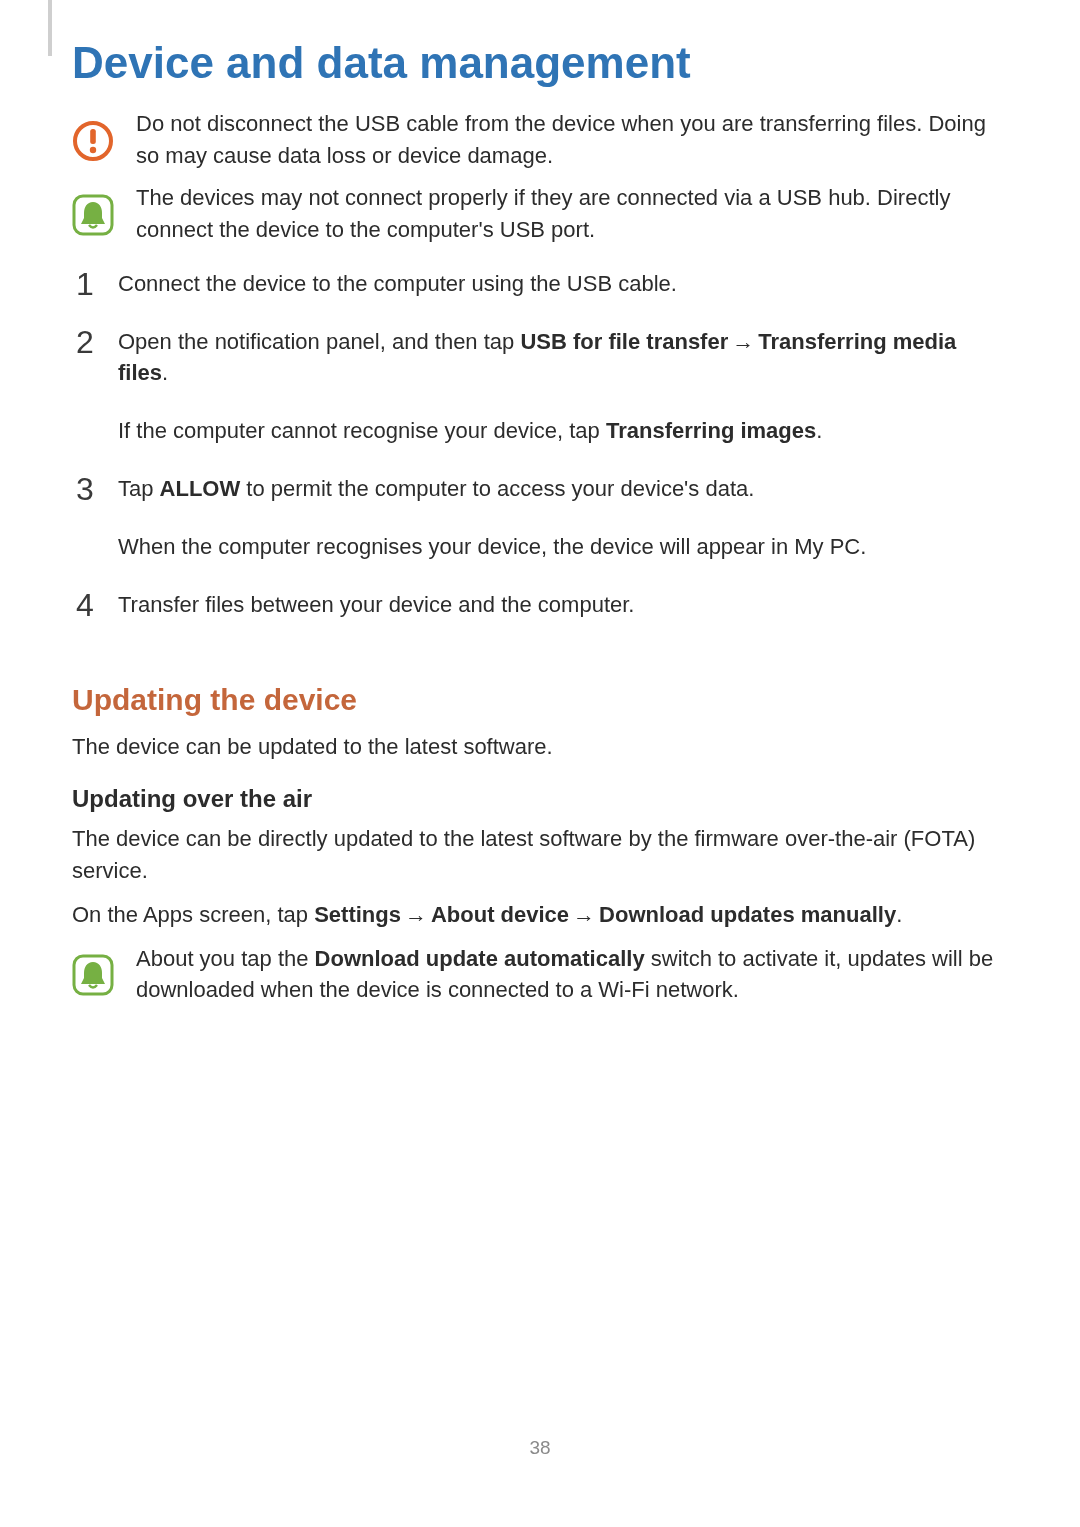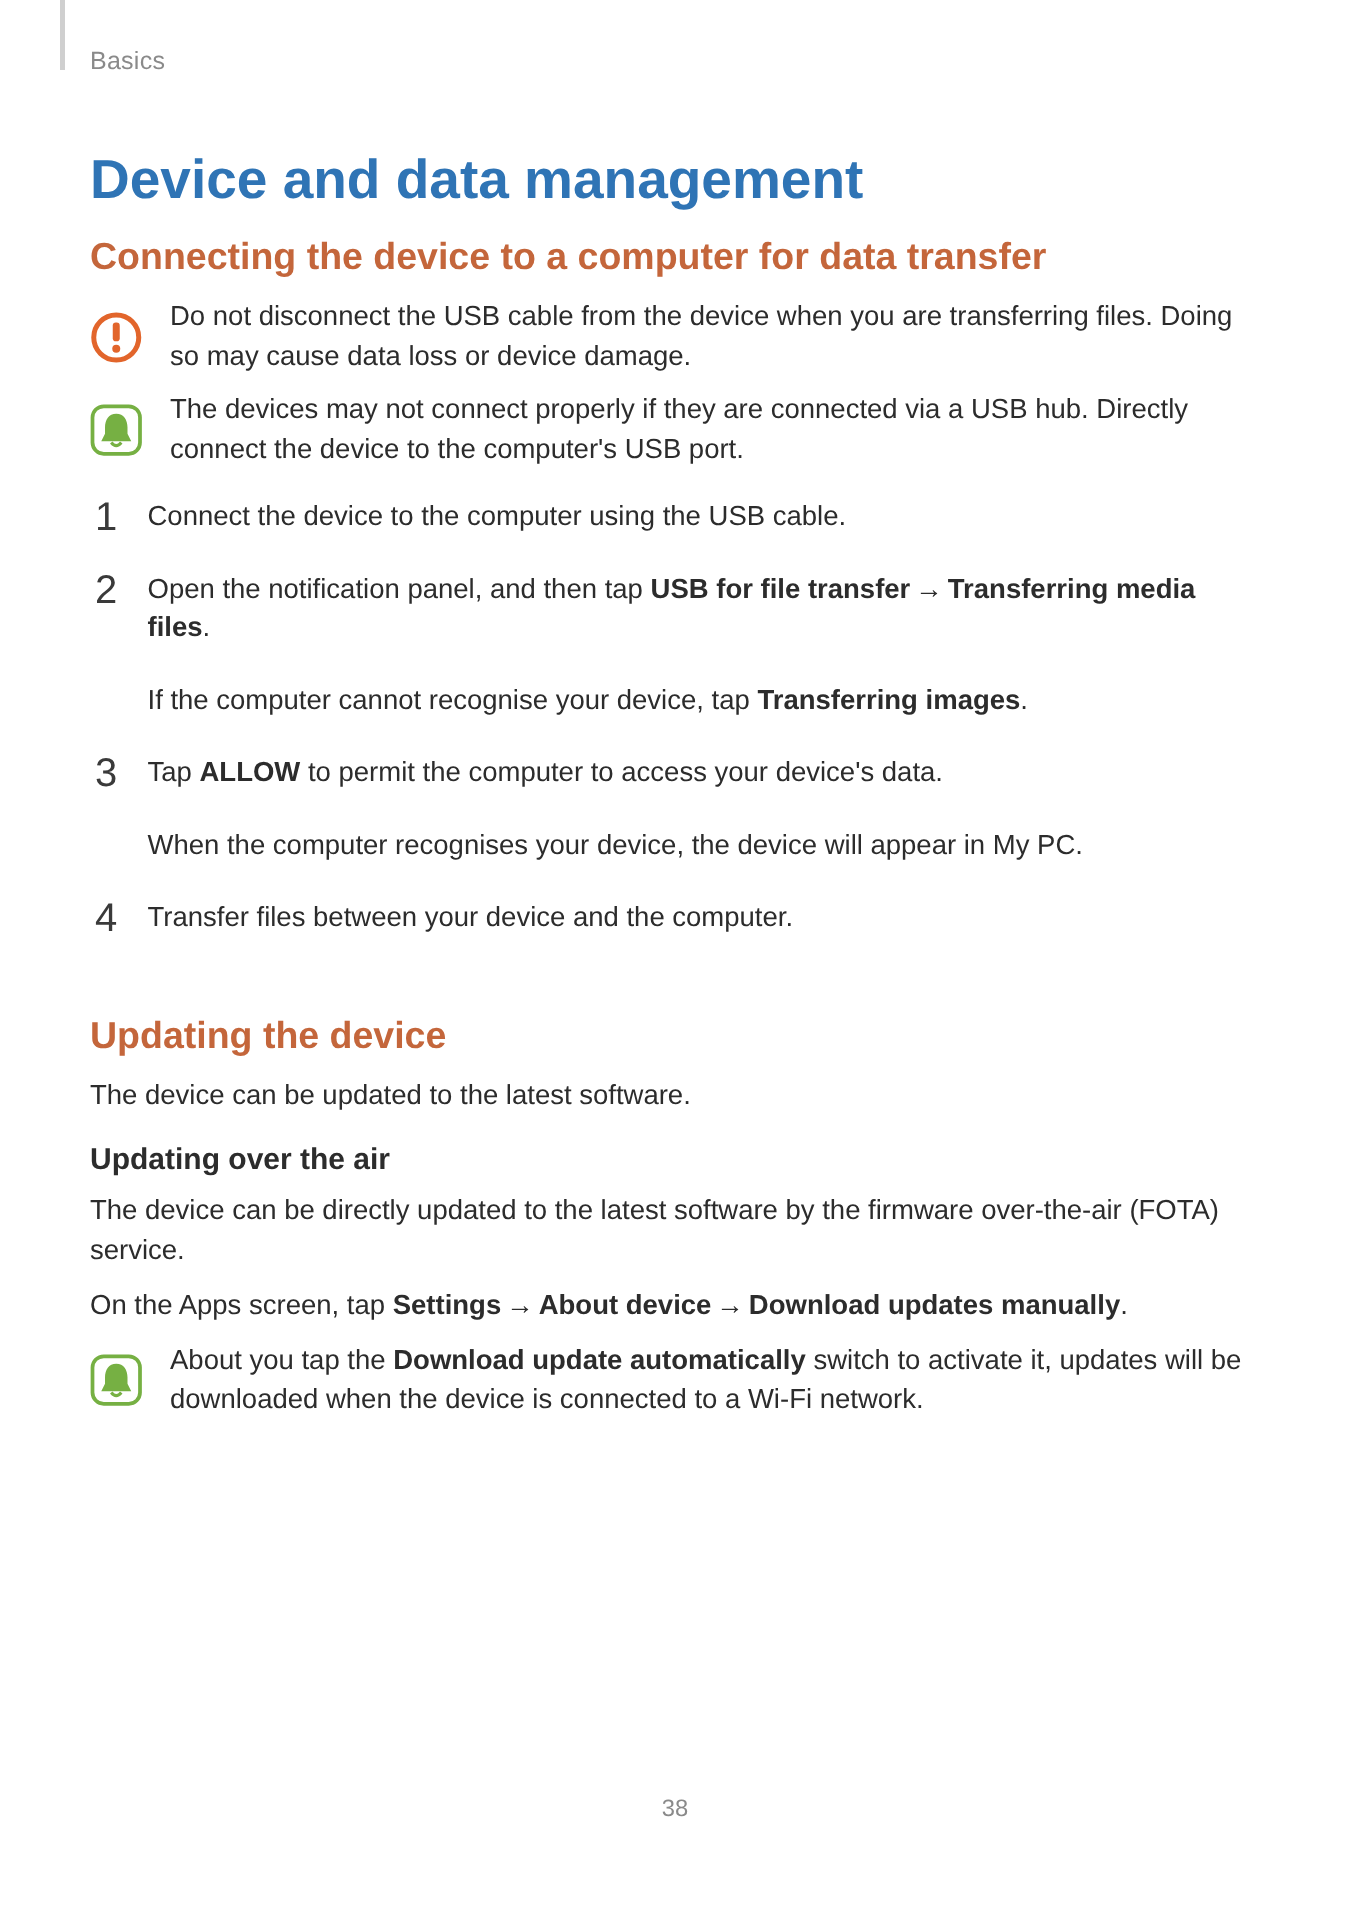--- a/index.html
+++ b/index.html
@@ -109,25 +109,23 @@
     color: #8a8a8a;
   }
 </style>
 </head>
 <body>
 
 <div class="header-rule"></div>
 
 <div class="page">
 
-  <div class="breadcrumb">Basics</div>
 
   <h1 class="title">Device and data management</h1>
 
-  <h2 class="section">Connecting the device to a computer for data transfer</h2>
 
   <div class="callout">
     <div class="icon-box">
       <svg viewBox="0 0 42 42" width="42" height="42">
         <circle cx="21" cy="21" r="18" fill="none" stroke="#e2652b" stroke-width="4"></circle>
         <rect x="18.2" y="9" width="5.6" height="15" rx="2.5" fill="#e2652b"></rect>
         <circle cx="21" cy="30" r="3.2" fill="#e2652b"></circle>
       </svg>
     </div>
     <p class="body">Do not disconnect the USB cable from the device when you are transferring files. Doing so may cause data loss or device damage.</p>

